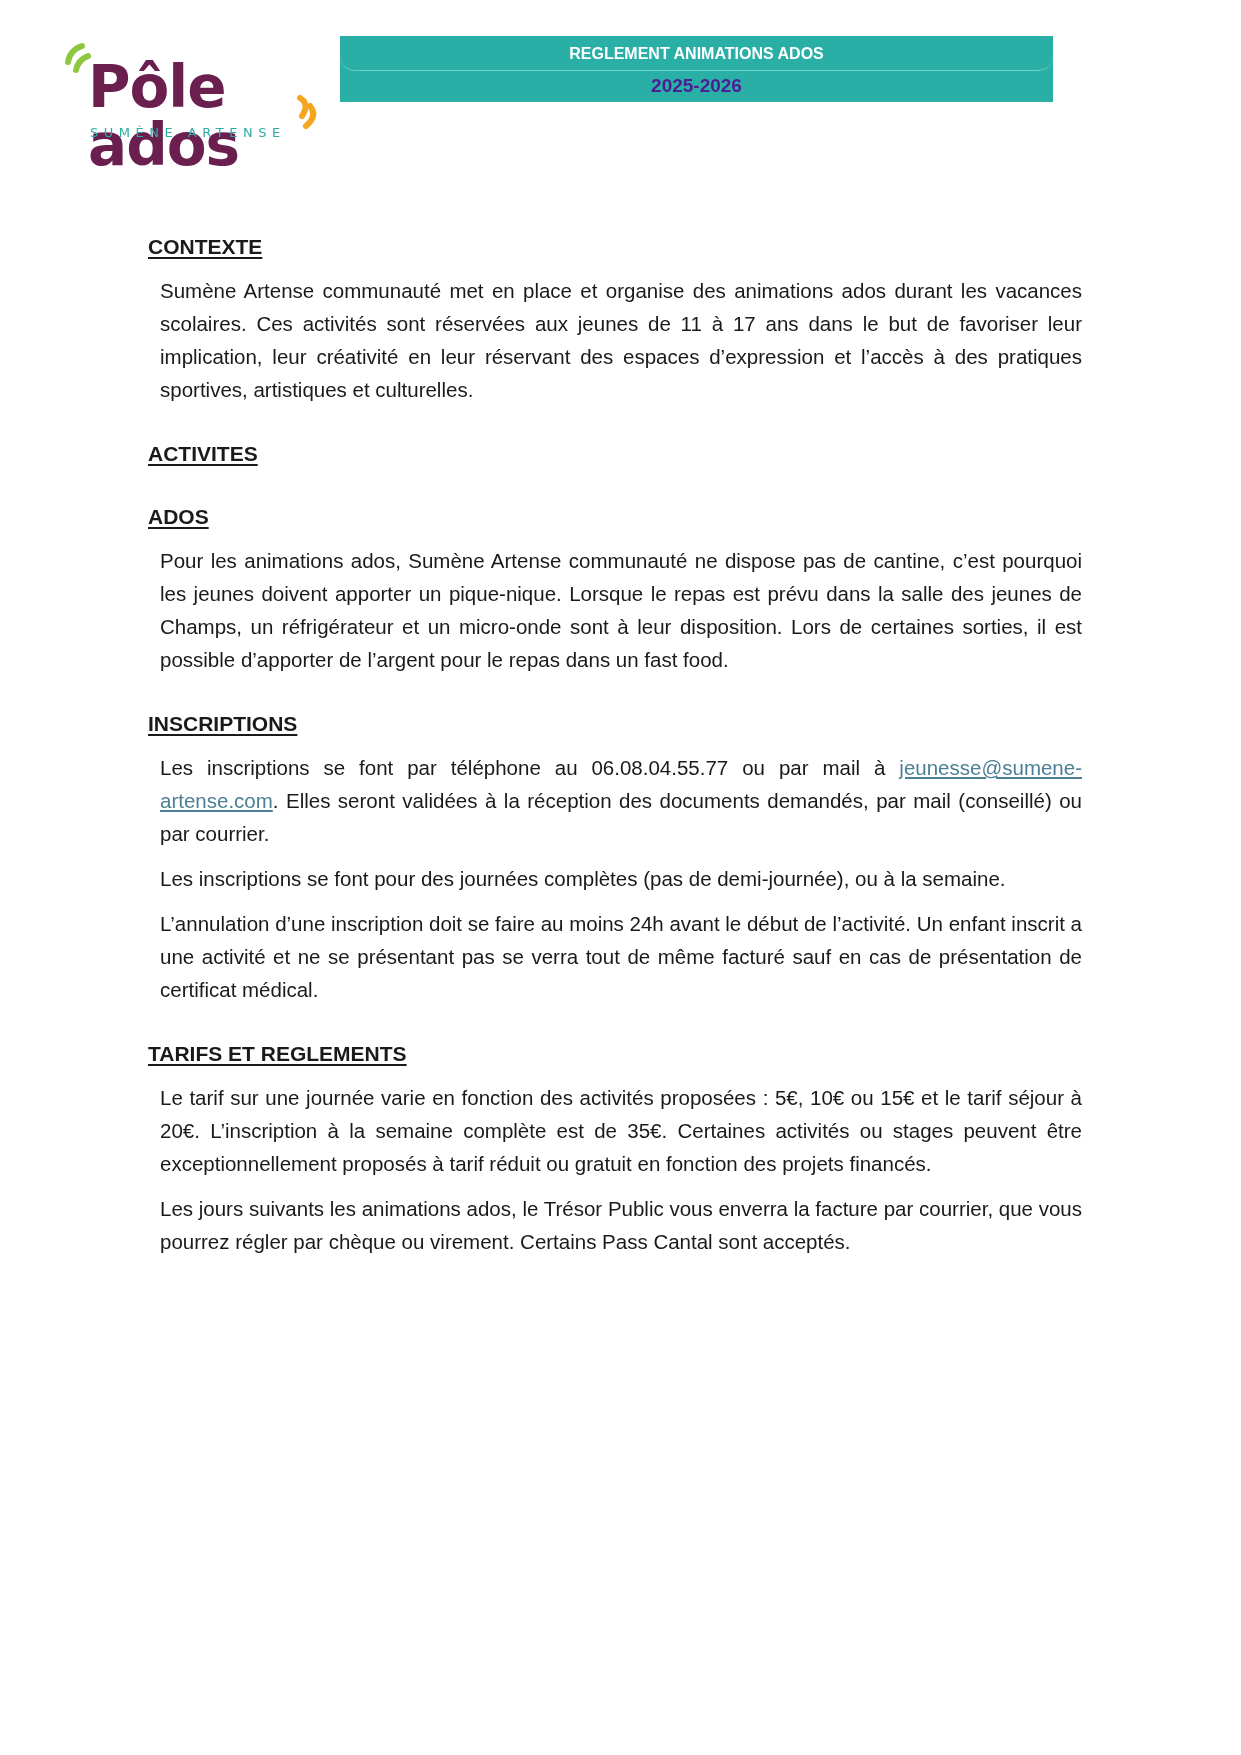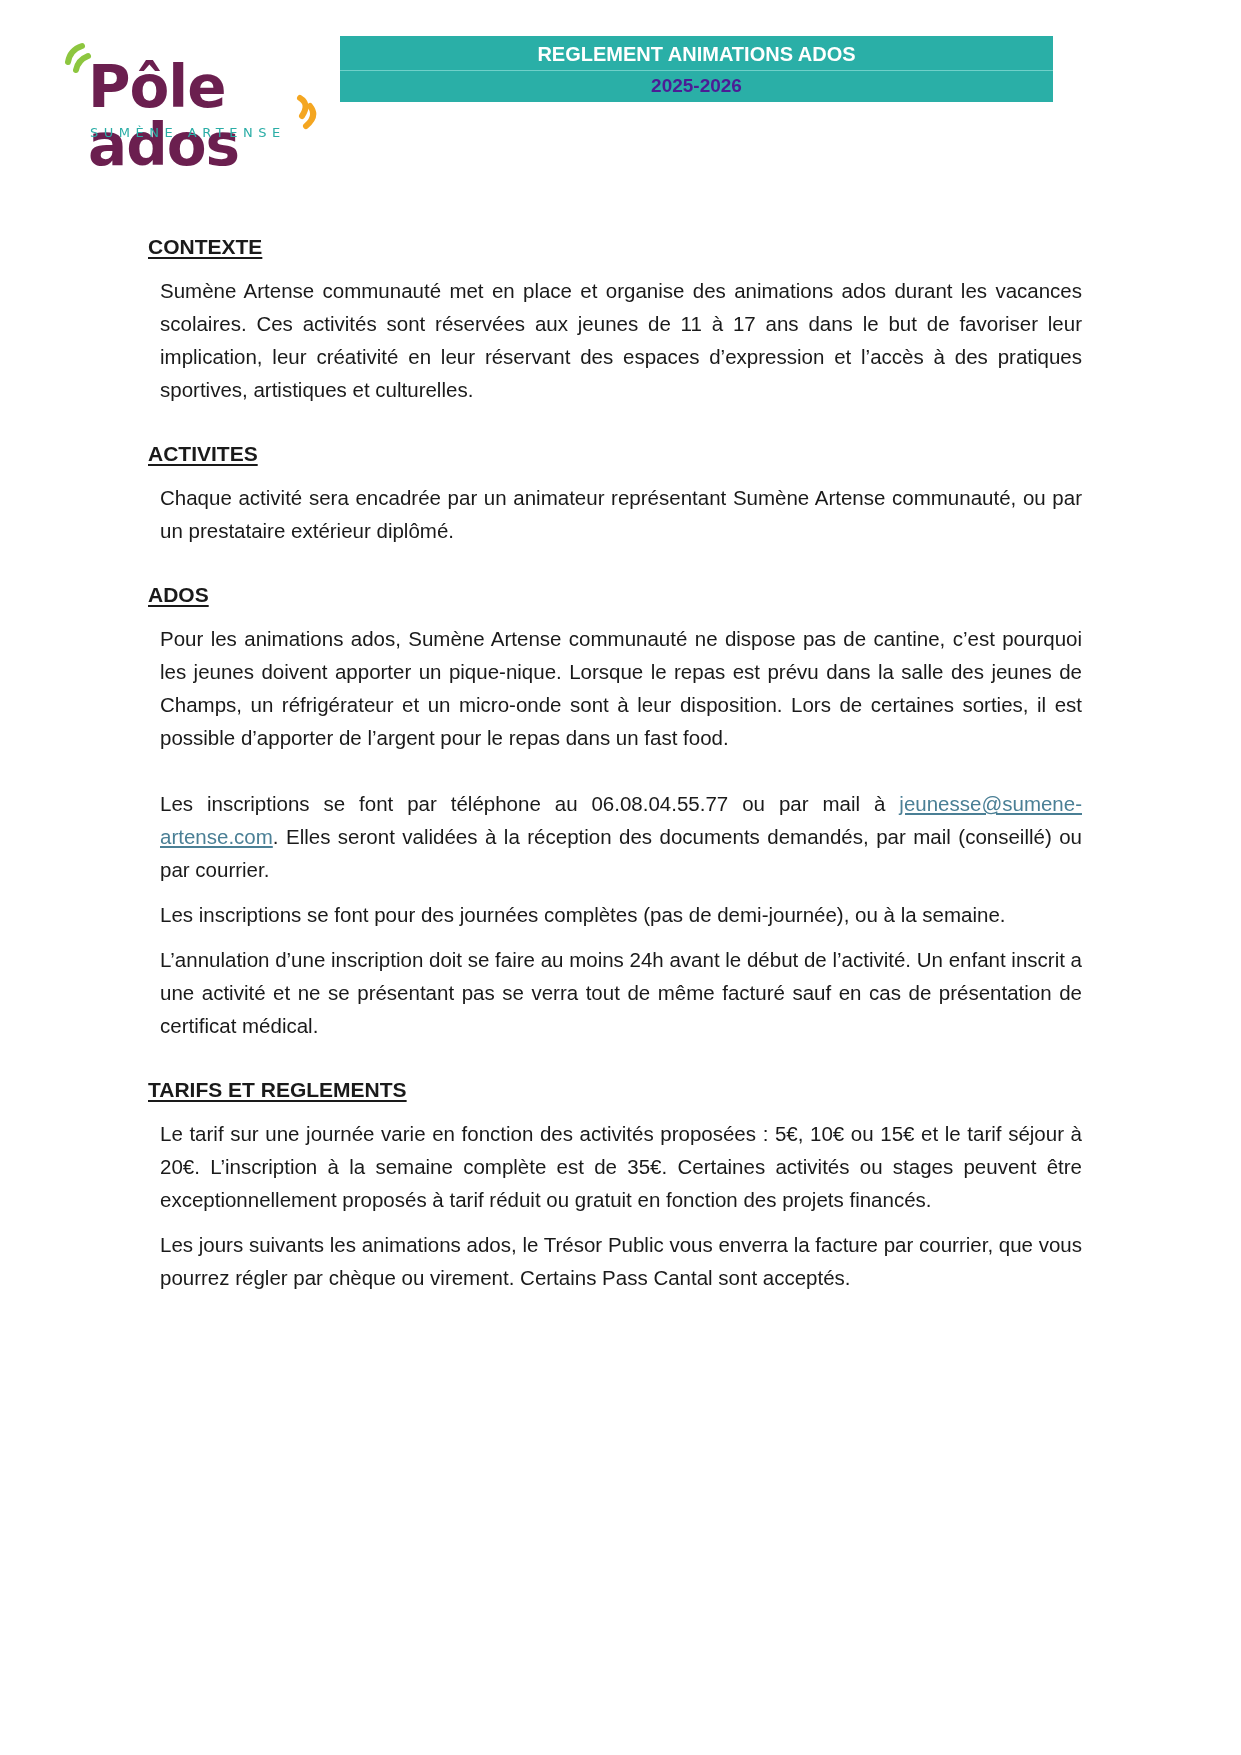--- a/index.html
+++ b/index.html
@@ -3,21 +3,21 @@
   <meta charset="utf-8">
   <style>
     html, body { margin: 0; padding: 0; background: #ffffff; }
     body { width: 1241px; height: 1755px; position: relative; overflow: hidden; font-family: "Liberation Sans", sans-serif; color: #1a1a1a; }
     .logo { position: absolute; left: 62px; top: 40px; width: 260px; height: 95px; }
     .logo-text { position: absolute; left: 26px; top: 18px; font-family: "DejaVu Sans", sans-serif; font-weight: bold; font-size: 58px; color: #6b1f4f; letter-spacing: -1px; line-height: 1; }
     .logo-sub { position: absolute; left: 28px; top: 72px; font-family: "DejaVu Sans", sans-serif; font-weight: normal; font-size: 13px; color: #2aada6; letter-spacing: 5.5px; margin-top: 13px; }
     .logo-arc-left { position: absolute; left: 0; top: 0; }
     .logo-arc-right { position: absolute; left: 228px; top: 52px; }
     .header-band { position: absolute; left: 340px; top: 36px; width: 713px; height: 66px; background: #2aafa7; }
-    .header-title { position: absolute; left: 0; top: 0; width: 100%; height: 34px; text-align: center; color: #ffffff; font-family: "Liberation Sans", sans-serif; font-weight: bold; font-size: 20px; line-height: 36px; border-bottom: 1px solid #6fd0c9; }
+    .header-title { position: absolute; left: 0; top: 0; width: 100%; height: 34px; text-align: center; color: #ffffff; font-family: "Liberation Sans", sans-serif; font-weight: bold; font-size: 16px; line-height: 36px; border-bottom: 1px solid #6fd0c9; border-radius: 15px; }
     .header-sub { position: absolute; left: 0; top: 35px; width: 100%; height: 31px; text-align: center; color: #4c1d95; font-family: "Liberation Sans", sans-serif; font-weight: bold; font-size: 19px; line-height: 30px; }
     .content { position: absolute; left: 148px; top: 232px; width: 946px; }
     .section { margin-bottom: 33px; }
     .section-title { font-family: "Liberation Sans", sans-serif; font-weight: bold; font-size: 21px; text-decoration: underline; text-underline-offset: 3px; line-height: 30px; height: 30px; }
     .para { font-family: "Liberation Sans", sans-serif; font-size: 20.5px; line-height: 33px; text-align: justify; margin: 12px; }
     .para.last { text-align: left; }
     .link { color: #4a7f95; text-decoration: underline; }
   </style>
 </head>
 <body>
@@ -41,29 +41,29 @@
 </div>
 
 <div class="content">
   <div class="section">
     <div class="section-title">CONTEXTE</div>
     <p class="para">Sumène Artense communauté met en place et organise des animations ados durant les vacances scolaires. Ces activités sont réservées aux jeunes de 11 à 17 ans dans le but de favoriser leur implication, leur créativité en leur réservant des espaces d’expression et l’accès à des pratiques sportives, artistiques et culturelles.</p>
   </div>
 
   <div class="section">
     <div class="section-title">ACTIVITES</div>
-    <p class="para">Chaque activité sera encadrée par un animateur représentant Sumène Artense communauté, ou par un prestataire extérieur diplômé.</p>
   </div>
 
   <div class="section">
     <div class="section-title">ADOS</div>
     <p class="para">Pour les animations ados, Sumène Artense communauté ne dispose pas de cantine, c’est pourquoi les jeunes doivent apporter un pique-nique. Lorsque le repas est prévu dans la salle des jeunes de Champs, un réfrigérateur et un micro-onde sont à leur disposition. Lors de certaines sorties, il est possible d’apporter de l’argent pour le repas dans un fast food.</p>
   </div>
 
   <div class="section">
+    <div class="section-title">INSCRIPTIONS</div>
     <p class="para"><span>Les inscriptions se font par téléphone au 06.08.04.55.77 ou par mail à </span><a class="link">jeunesse@sumene-artense.com</a><span>. Elles seront validées à la réception des documents demandés, par mail (conseillé) ou par courrier.</span></p>
     <p class="para last">Les inscriptions se font pour des journées complètes (pas de demi-journée), ou à la semaine.</p>
     <p class="para">L’annulation d’une inscription doit se faire au moins 24h avant le début de l’activité. Un enfant inscrit a une activité et ne se présentant pas se verra tout de même facturé sauf en cas de présentation de certificat médical.</p>
   </div>
 
   <div class="section">
     <div class="section-title">TARIFS ET REGLEMENTS</div>
     <p class="para">Le tarif sur une journée varie en fonction des activités proposées : 5€, 10€ ou 15€ et le tarif séjour à 20€. L’inscription à la semaine complète est de 35€. Certaines activités ou stages peuvent être exceptionnellement proposés à tarif réduit ou gratuit en fonction des projets financés.</p>
     <p class="para">Les jours suivants les animations ados, le Trésor Public vous enverra la facture par courrier, que vous pourrez régler par chèque ou virement. Certains Pass Cantal sont acceptés.</p>
   </div>

